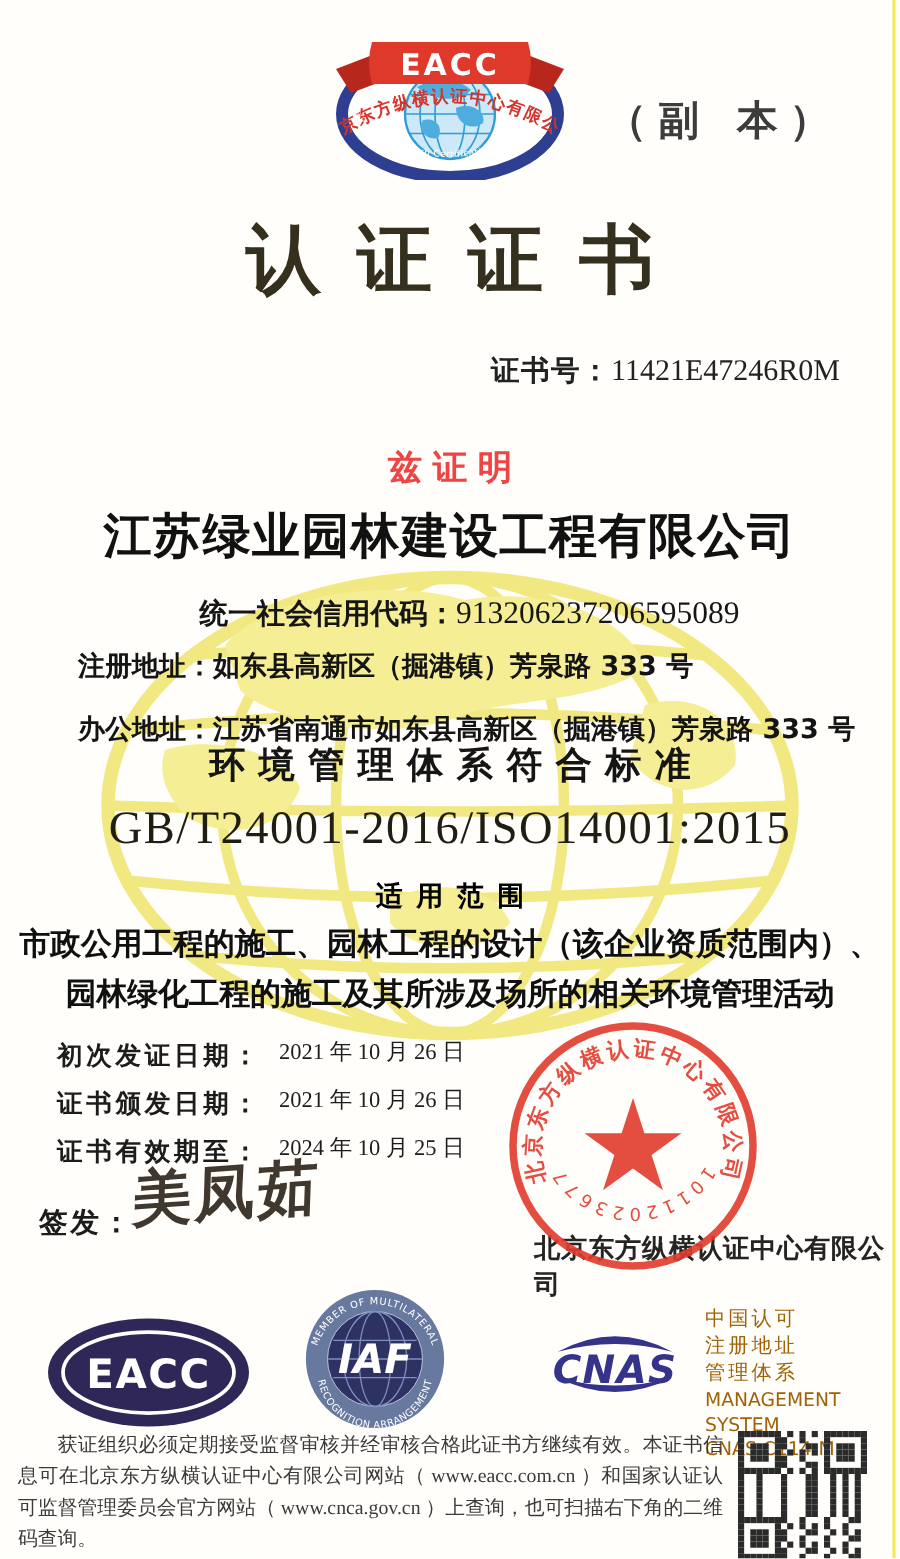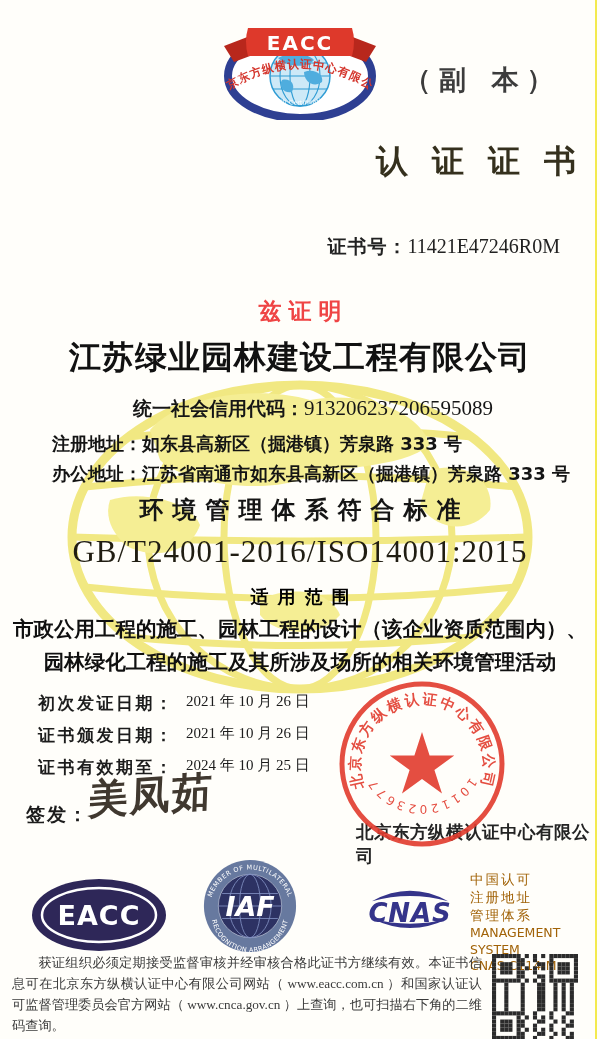--- a/index.html
+++ b/index.html
@@ -4,31 +4,31 @@
 <style>
   * { margin:0; padding:0; box-sizing:border-box; }
   html,body { width:600px; }
   body { font-family:"DejaVu Sans","Liberation Sans",sans-serif; background:#ffffff; }
   .page { position:relative; width:600px; height:1039px; background:#fffefa; overflow:hidden; }
   .abs { position:absolute; }
   .center { left:0; right:0; text-align:center; }
   .z1 { z-index:1; }
   .watermark { left:0; top:0; z-index:0; opacity:.82; }
   .copy-label { left:404px; top:62px; font-size:27px; font-weight:600; color:#3c3c3c; letter-spacing:8px; }
-  .cert-title { top:140px; font-size:32px; font-weight:900; color:#35301d; letter-spacing:24px; padding-left:24px;text-align:right; }
+  .cert-title { top:140px; font-size:50px; font-weight:900; color:#35301d; letter-spacing:24px; padding-left:24px; }
   .cert-no { top:234px; right:40px; font-size:19px; color:#222; }
   .cert-no .lbl { font-weight:700; letter-spacing:1px; }
   .cert-no .val { font-family:"Liberation Serif","DejaVu Serif",serif; font-size:20px; }
   .certify { top:296px; font-size:23px; font-weight:800; color:#ef4444; letter-spacing:7px; padding-left:7px; }
   .company { top:336px; font-size:32px; font-weight:900; color:#111; letter-spacing:1px; }
   .credit { top:396px; font-size:19px; color:#161616;margin-left:26px; }
   .credit .lbl { font-weight:800; }
   .credit .val { font-family:"Liberation Serif","DejaVu Serif",serif; font-size:21px; }
   .addr { left:52px; font-size:18px; font-weight:800; color:#141414; }
-  .addr-reg { top:432px; } .addr-off { top:462px; }
+  .addr-reg { top:432px; } .addr-off { top:474px; }
   .sys-line { top:494px; font-size:24px; font-weight:700; color:#151515; letter-spacing:9px; padding-left:9px; }
   .standard { top:534px; font-size:31px; color:#201d12; font-family:"Liberation Serif","DejaVu Serif",serif; letter-spacing:1px; }
   .scope-title { top:585px; font-size:18px; font-weight:800; color:#000000; letter-spacing:9px; padding-left:9px; }
   .scope { top:613px; font-size:20.5px; font-weight:800; color:#101010; line-height:1.6; }
   .dates { left:38px; top:692px; }
   .date-row { display:flex; margin-bottom:9px; font-size:17px; color:#1c1c1c; }
   .date-row .lbl { font-weight:700; letter-spacing:2.5px; width:148px; }
   .date-row .val { font-family:"Liberation Serif","DejaVu Serif",serif; font-size:15px; }
   .sign-label { left:26px; top:802px; font-size:19px; font-weight:700; color:#1c1c1c; letter-spacing:2px; }
   .signature { left:88px; top:768px; font-size:40px; font-weight:900; color:#40382f; transform:rotate(-4deg) skewX(-6deg); letter-spacing:2px; }

